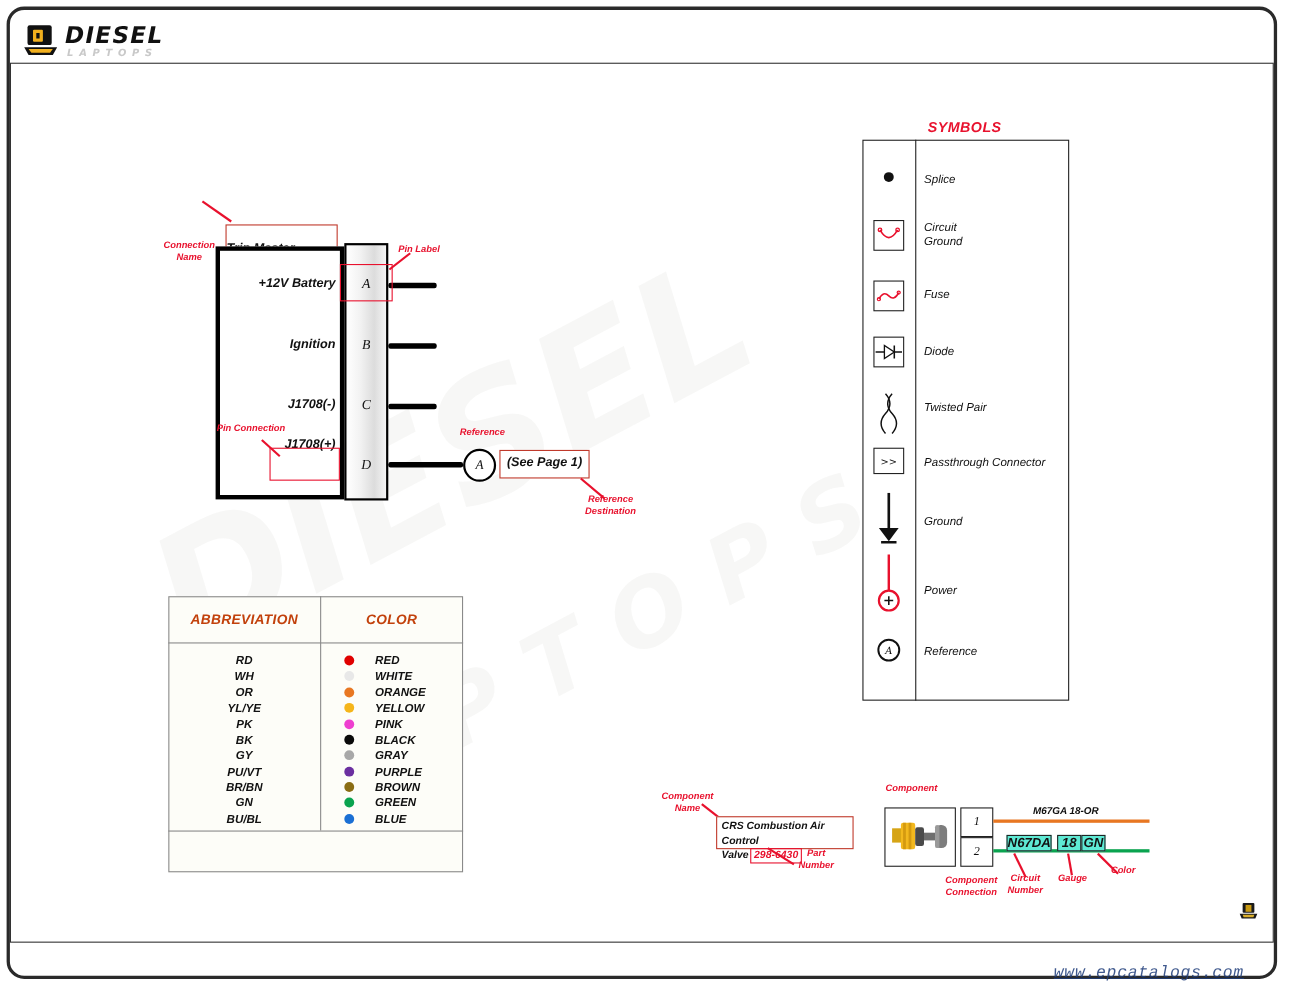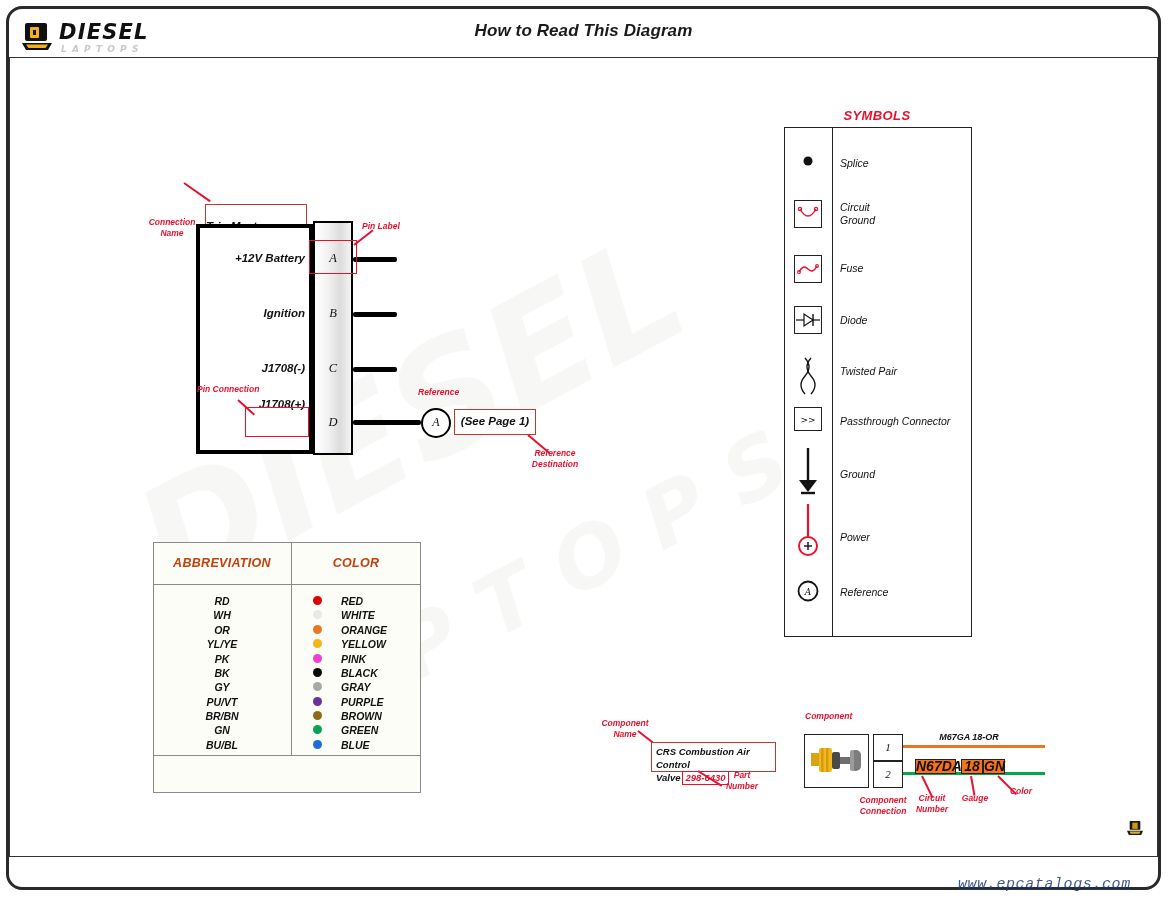--- a/index.html
+++ b/index.html
@@ -319,23 +319,23 @@
     background: #fff;
     text-align: center;
     font-size: 11px;
     color: #111;
     font-family: "Liberation Serif", serif;
   }
   .wire-line { position: absolute; height: 3px; }
   .wire-tag {
     position: absolute;
     border: 1.2px solid #222;
-    background: #f97316;
-    box-sizing: border-box;
-    font-size: 14px;
+    background: #5eead4;
+    box-sizing: border-box;
+    font-size: 12px;
     font-weight: 700;
     color: #111;
     text-align: center;
     line-height: 13px;
   }
   .wire-top-label {
     position: absolute;
     font-size: 9px;
     font-weight: 700;
     color: #111;
@@ -369,21 +369,20 @@
       <svg class="logo-mark" viewBox="0 0 34 30">
         <rect x="4" y="1" width="22" height="18" rx="2" fill="#111"></rect>
         <rect x="9" y="5" width="9" height="11" rx="1" fill="#f2b01e"></rect>
         <rect x="12" y="8" width="3" height="5" fill="#111"></rect>
         <path d="M1 21 L31 21 L27 28 L5 28 Z" fill="#111"></path>
         <path d="M5 22.5 L27 22.5 L24.5 26 L7.5 26 Z" fill="#f2b01e"></path>
       </svg>
       <div class="logo-text">DIESEL</div>
       <div class="logo-sub">LAPTOPS</div>
     </div>
-    <div class="doc-title">How to Read This Diagram</div>
   </div>
 
   <div class="canvas">
 
     <div class="watermark">
       <div class="wm-text" style="left:40px; top:300px; font-size:150px; transform:rotate(-28deg);">DIESEL</div>
       <div class="wm-text" style="left:150px; top:520px; font-size:84px; letter-spacing:30px; transform:rotate(-28deg);">LAPTOPS</div>
     </div>
 
     <div class="ann c" style="left:130px; top:159px; width:64px;">

